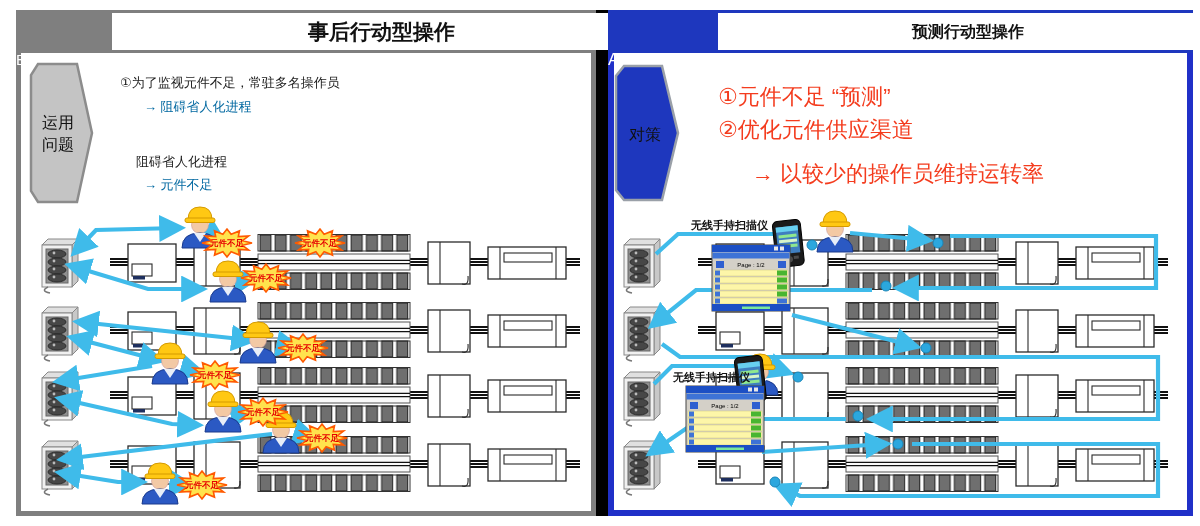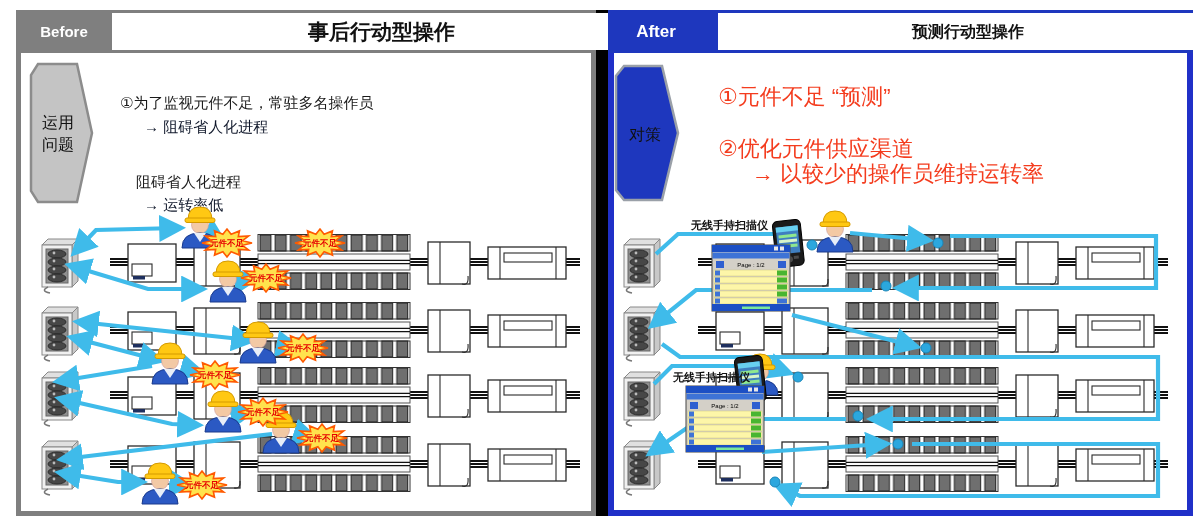--- a/index.html
+++ b/index.html
@@ -6,29 +6,29 @@
   #canvas{position:relative;width:1200px;height:526px;background:#fff;overflow:hidden;
           font-family:"Liberation Sans","DejaVu Sans",sans-serif;}
   .abs{position:absolute;}
   
   .panel-left{left:16px;top:10px;width:570px;height:496px;background:#fff;border:5px solid #7F7F7F;}
   .panel-right{left:608px;top:10px;width:573px;height:494px;background:#fff;border:6px solid #2030C8;}
   .divider{left:596px;top:10px;width:12px;height:506px;background:#000;}
   
   .hdr-left{left:16px;top:10px;width:580px;height:43px;background:#7F7F7F;}
   .hdr-right{left:608px;top:10px;width:585px;height:43px;background:#1E37BE;}
-  .badge{color:#fff;font-weight:bold;text-align:center;}
+  .badge{color:#fff;font-weight:normal;margin-top:28px;}
   .badge-left{left:16px;top:10px;width:96px;height:43px;line-height:43px;font-size:15px;}
   .badge-right{left:608px;top:10px;width:96px;height:43px;line-height:43px;font-size:17px;}
   .titlebox{background:#fff;text-align:center;color:#111;}
   .titlebox-left{left:112px;top:13px;width:539px;height:37px;line-height:37px;font-size:21px;font-weight:600;}
   .titlebox-right{left:718px;top:13px;width:500px;height:37px;line-height:37px;font-size:16px;font-weight:600;}
   
-  .ltext{font-size:15px;color:#1a1a1a;white-space:nowrap;margin-top:20px;}
-  .orange{color:#0f172a;}
+  .ltext{font-size:13px;color:#1a1a1a;white-space:nowrap;}
+  .orange{color:#0369a1;}
   .rtext{font-size:22px;color:#F43C1E;white-space:nowrap;}
   svg.overlay{position:absolute;left:0;top:0;pointer-events:none;}
   .machine{fill:#fff;stroke:#2b2b2b;stroke-width:1.3;}
   .thin{stroke:#2b2b2b;stroke-width:1.1;fill:none;}
   .arrow{fill:none;stroke:#3FBBEA;stroke-width:4.2;}
   .star-text{font-size:8.5px;font-weight:bold;fill:#E50000;}
   .hex-text{font-size:16px;fill:#111;}
   .scan-label{font-size:11px;font-weight:bold;fill:#111;}
   .wpage{font-size:6px;fill:#000;}
 </style>
@@ -45,24 +45,24 @@
   <div class="abs badge badge-left">Before</div>
   <div class="abs titlebox titlebox-left">事后行动型操作</div>
 
   <div class="abs hdr-right"></div>
   <div class="abs badge badge-right">After</div>
   <div class="abs titlebox titlebox-right">预测行动型操作</div>
 
   <div class="abs ltext" style="left:120px;top:74px;">①为了监视元件不足，常驻多名操作员</div>
   <div class="abs ltext orange" style="left:144px;top:98px;">→ 阻碍省人化进程</div>
   <div class="abs ltext" style="left:136px;top:153px;">阻碍省人化进程</div>
-  <div class="abs ltext orange" style="left:144px;top:176px;">→ 运转率低</div>
+  <div class="abs ltext orange" style="left:144px;top:176px;">→ 元件不足</div>
 
   <div class="abs rtext" style="left:718px;top:82px;">①元件不足 “预测”</div>
-  <div class="abs rtext" style="left:718px;top:134px;">②优化元件供应渠道</div>
+  <div class="abs rtext" style="left:718px;top:115px;">②优化元件供应渠道</div>
   <div class="abs rtext" style="left:752px;top:159px;">→ 以较少的操作员维持运转率</div>
 
   <svg class="overlay" width="1200" height="526" viewBox="0 0 1200 526">
     <defs>
       <marker id="ah" viewBox="0 0 10 10" refX="7" refY="5" markerWidth="6.4" markerHeight="6.4" orient="auto-start-reverse">
         <path d="M0,0 L10,5 L0,10 z" fill="#3FBBEA"></path>
       </marker>
 
       <pattern id="fp" patternUnits="userSpaceOnUse" x="148" y="0" width="15.2" height="56">
         <rect x="2" y="1" width="11" height="16" fill="#6F6F6F" stroke="#1a1a1a" stroke-width="1"></rect>

